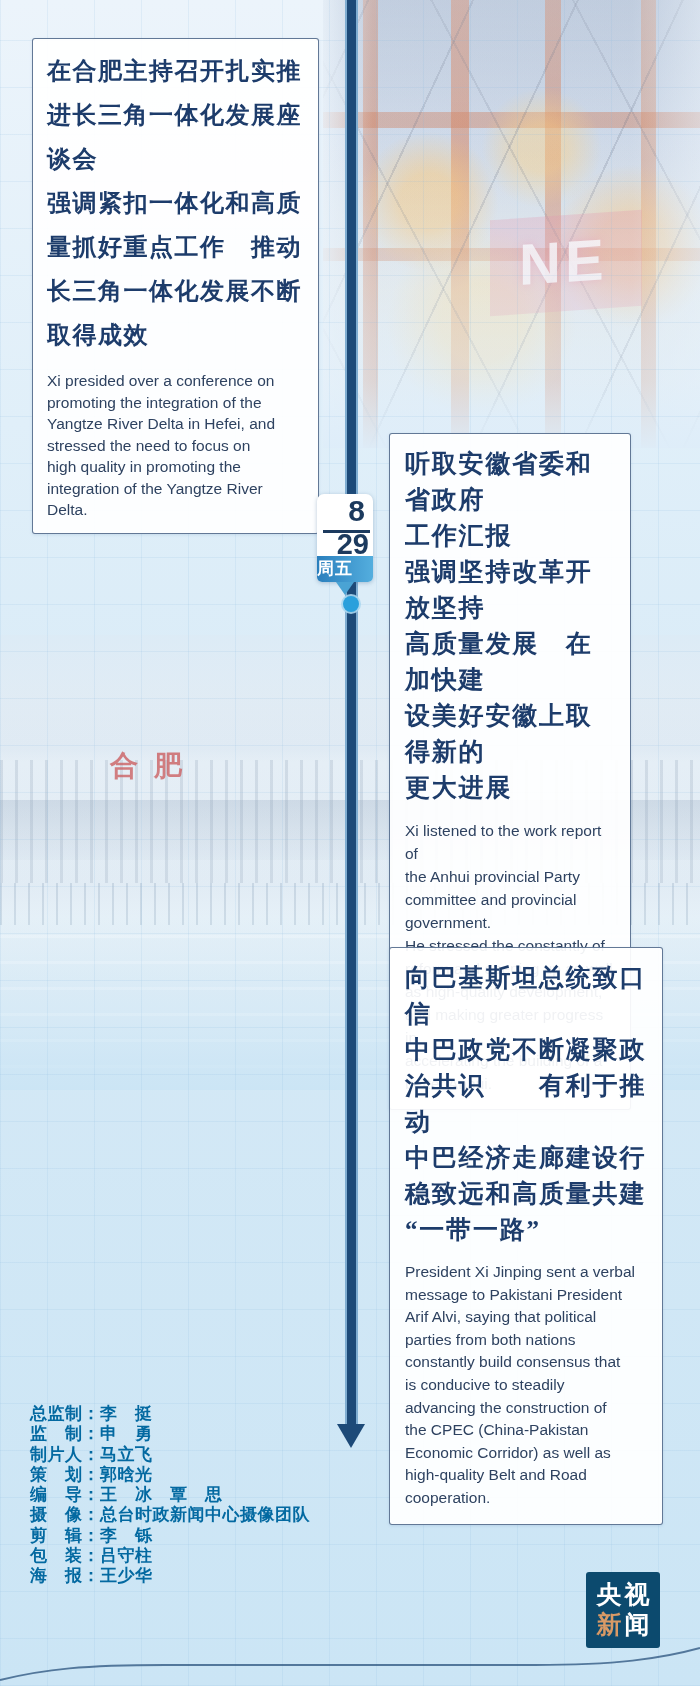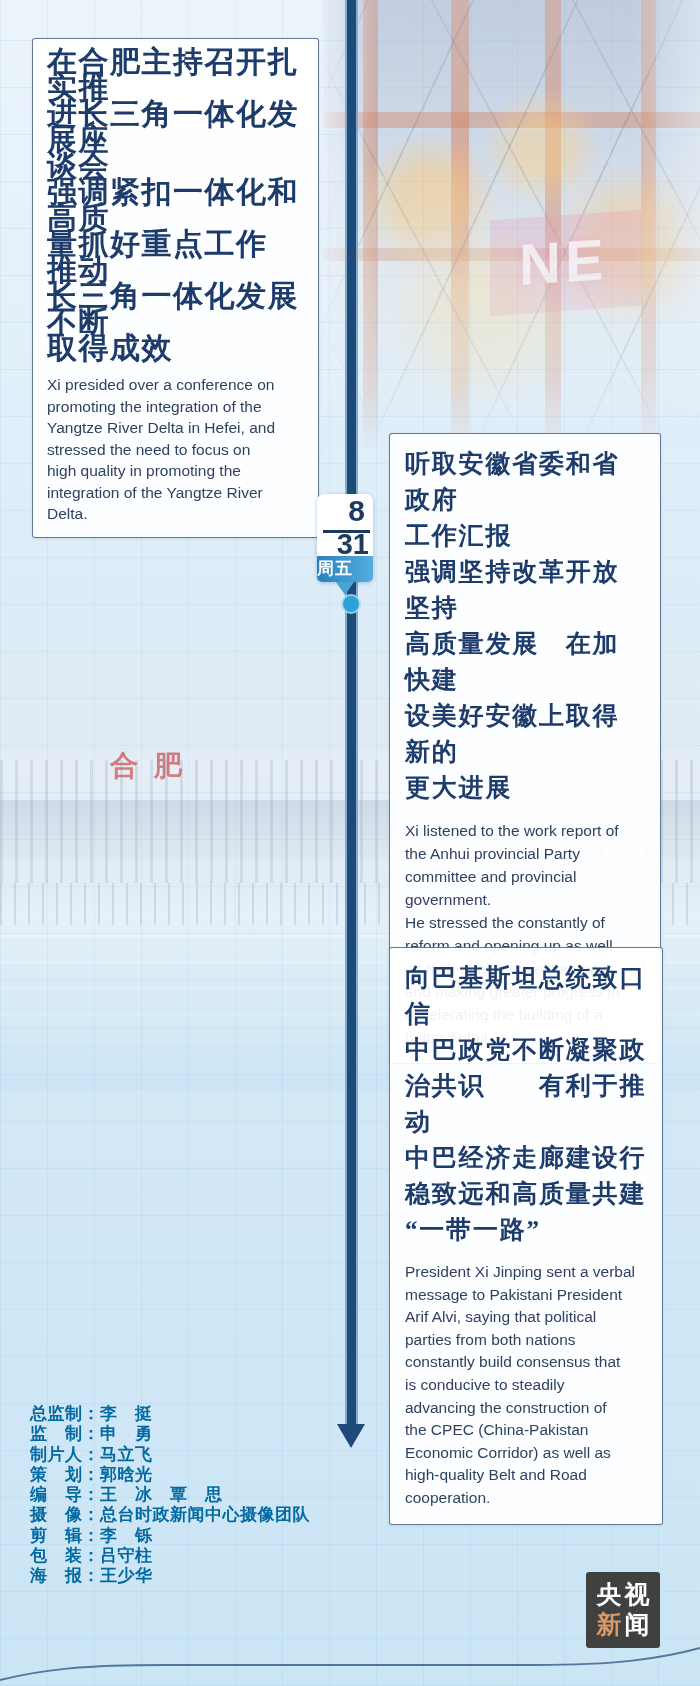--- a/index.html
+++ b/index.html
@@ -116,37 +116,37 @@
   .card .cn{
     margin:0;white-space:pre-line;
     font-family:"Liberation Serif","DejaVu Serif",serif;
     font-weight:700;color:#1d3c6b;
   }
   .card .en{
     margin:13px 0 0;white-space:pre-line;color:#2e4260;
     font-family:"Liberation Sans","DejaVu Sans",sans-serif;
   }
   .card-left{left:32px;top:38px;width:287px;}
-  .card-left .cn{font-size:30px;line-height:26px;letter-spacing:1.5px;}
+  .card-left .cn{font-size:24px;line-height:44px;letter-spacing:1.5px;}
   .card-left .en{font-size:15.5px;line-height:21.5px;}
-  .card-r1{left:389px;top:433px;width:272px;padding:12px 15px 14px;}
+  .card-r1{left:389px;top:433px;width:242px;padding:12px 15px 14px;}
   .card-r2{left:389px;top:947px;width:274px;padding:12px 15px 14px;}
   .card-r1 .cn,.card-r2 .cn{font-size:25px;line-height:36px;letter-spacing:1.8px;}
   .card-r1 .en,.card-r2 .en{font-size:15.5px;line-height:23px;}
   .card-r2 .en{line-height:22.6px;}
   
   .credits{
     position:absolute;left:30px;top:1404px;z-index:4;white-space:pre-line;
     font-size:17px;line-height:20.3px;font-weight:600;letter-spacing:.5px;
     color:#0369a1;
   }
   
   .logo{
     position:absolute;left:586px;top:1572px;width:74px;height:76px;z-index:4;
-    background:#404040;border-radius:3px;
+    background:#0c4a6e;border-radius:3px;
     display:flex;flex-direction:column;align-items:center;justify-content:center;
   }
   .logo-row{
     font-size:25px;line-height:30px;font-weight:700;letter-spacing:3px;
     color:#fff;text-indent:3px;
     font-family:"Liberation Serif","DejaVu Serif",serif;
   }
   .logo-row .accent{color:#d99a66;}
   
   .bottom-curve{position:absolute;left:0;top:1636px;width:700px;height:50px;z-index:2;}
@@ -232,21 +232,21 @@
 the CPEC (China-Pakistan
 Economic Corridor) as well as
 high-quality Belt and Road
 cooperation.</p>
   </section>
 
   <div class="date-badge">
     <div class="date-top">
       <span class="month">8</span>
       <span class="divider"></span>
-      <span class="day">31</span>
+      <span class="day">29</span>
     </div>
     <div class="weekday">周五</div>
     <div class="badge-pointer"></div>
   </div>
 
   <div class="credits">总监制：李　挺
 监　制：申　勇
 制片人：马立飞
 策　划：郭晗光
 编　导：王　冰　覃　思

